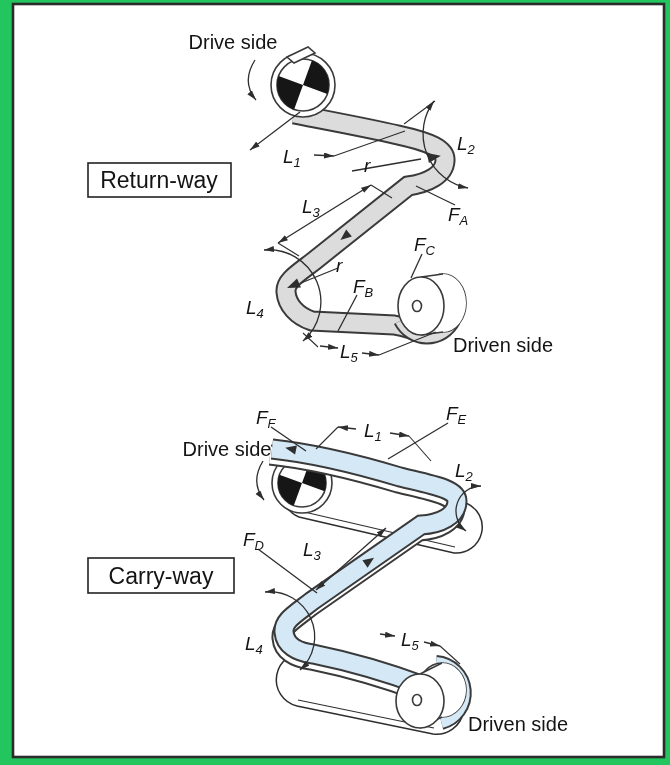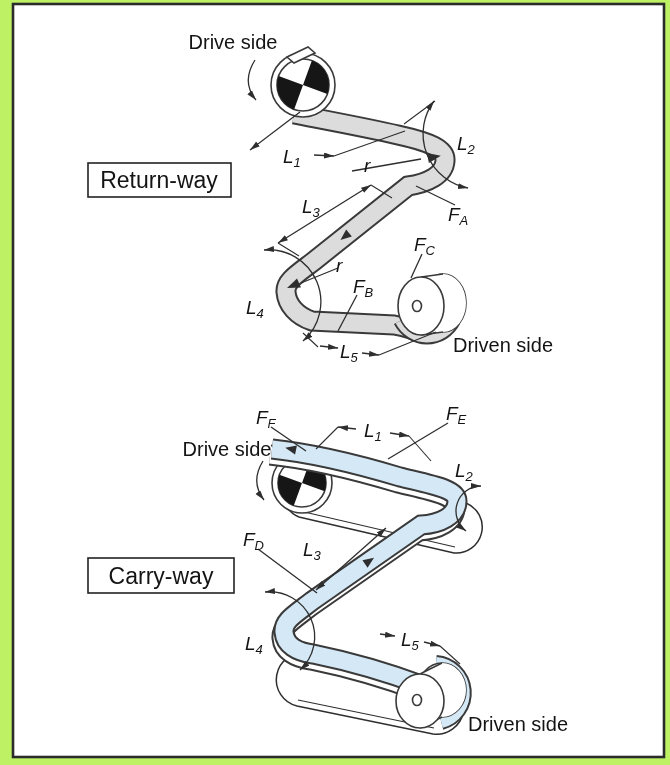--- a/index.html
+++ b/index.html
@@ -1,16 +1,16 @@
 <!DOCTYPE html>
 <html><head>
 <meta charset="utf-8">
 <style>
   html,body{margin:0;padding:0;background:#ffffff;width:670px;height:765px;overflow:hidden;}
-  .stage{position:relative;width:670px;height:765px;background:#bef264;}
+  .stage{position:relative;width:670px;height:765px;background:#22c55e;}
   svg{position:absolute;left:0;top:0;}
   text{font-family:"Liberation Sans","DejaVu Sans",sans-serif;fill:#141414;}
   .cap{font-size:20px;font-style:normal;}
   .ttl{font-size:23px;}
   .dim{font-size:19px;font-style:italic;}
   .sub{font-size:13px;font-style:italic;}
   .ln{stroke:#2e2e2e;stroke-width:1.3;fill:none;}
   .thin{stroke:#2e2e2e;stroke-width:1.1;fill:none;}
   .edge{stroke:#3a3a3a;stroke-width:1.6;fill:none;}
   .wfill{fill:#ffffff;}

